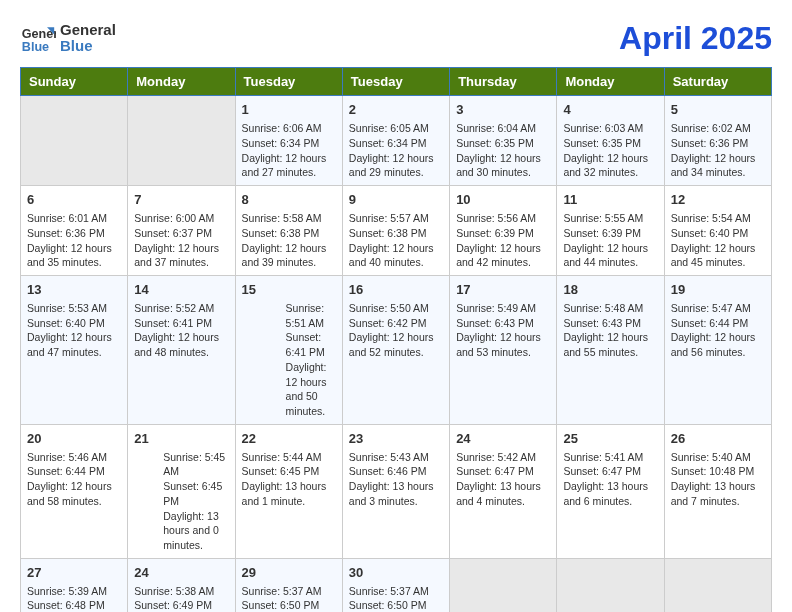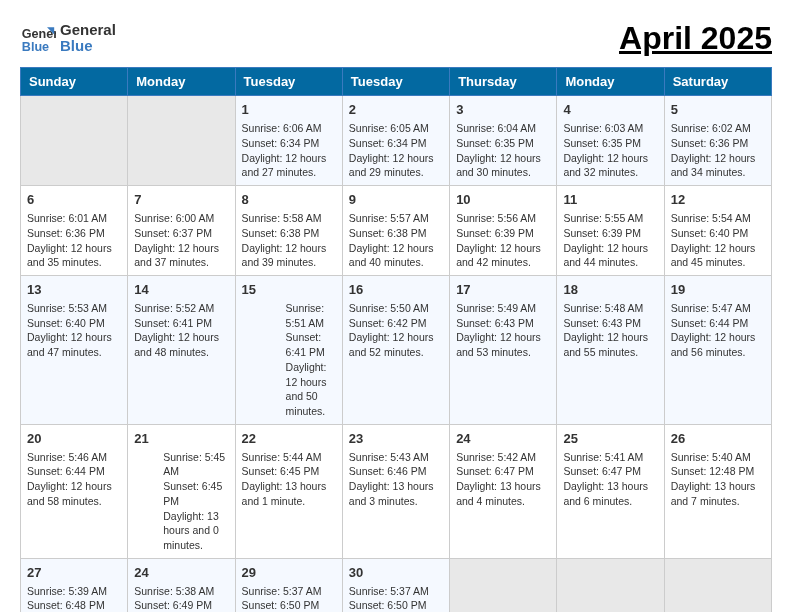--- a/index.html
+++ b/index.html
@@ -24,34 +24,33 @@
     .logo-icon {
       width: 36px;
       height: 36px;
     }
     .title-section {
       text-align: right;
     }
     .main-title {
       font-size: 32px;
       font-weight: bold;
-      color: #000000;
-      text-decoration: underline;
+      color: #1d4ed8;
     }
     .subtitle {
       font-size: 16px;
       color: #555;
     }
     table {
       width: 100%;
       border-collapse: collapse;
       font-size: 11px;
     }
     thead tr th {
-      background-color: #0369a1;
+      background-color: #4d7c0f;
       color: #fff;
       text-align: left;
       padding: 6px 8px;
       font-size: 13px;
       font-weight: bold;
       border: 1px solid #3a7abf;
     }
     tbody tr td {
       border: 1px solid #ccc;
       vertical-align: top;
@@ -269,21 +268,21 @@
         </td>
         <td>
           <span class="day-num">25</span>
           <div class="day-info" style="white-space: pre-line;">Sunrise: 5:41 AM
 Sunset: 6:47 PM
 Daylight: 13 hours and 6 minutes.</div>
         </td>
         <td>
           <span class="day-num">26</span>
           <div class="day-info" style="white-space: pre-line;">Sunrise: 5:40 AM
-Sunset: 12:48 PM
+Sunset: 10:48 PM
 Daylight: 13 hours and 7 minutes.</div>
         </td>
       </tr>
       <tr>
         <td>
           <span class="day-num">27</span>
           <div class="day-info" style="white-space: pre-line;">Sunrise: 5:39 AM
 Sunset: 6:48 PM
 Daylight: 13 hours and 9 minutes.</div>
         </td>

